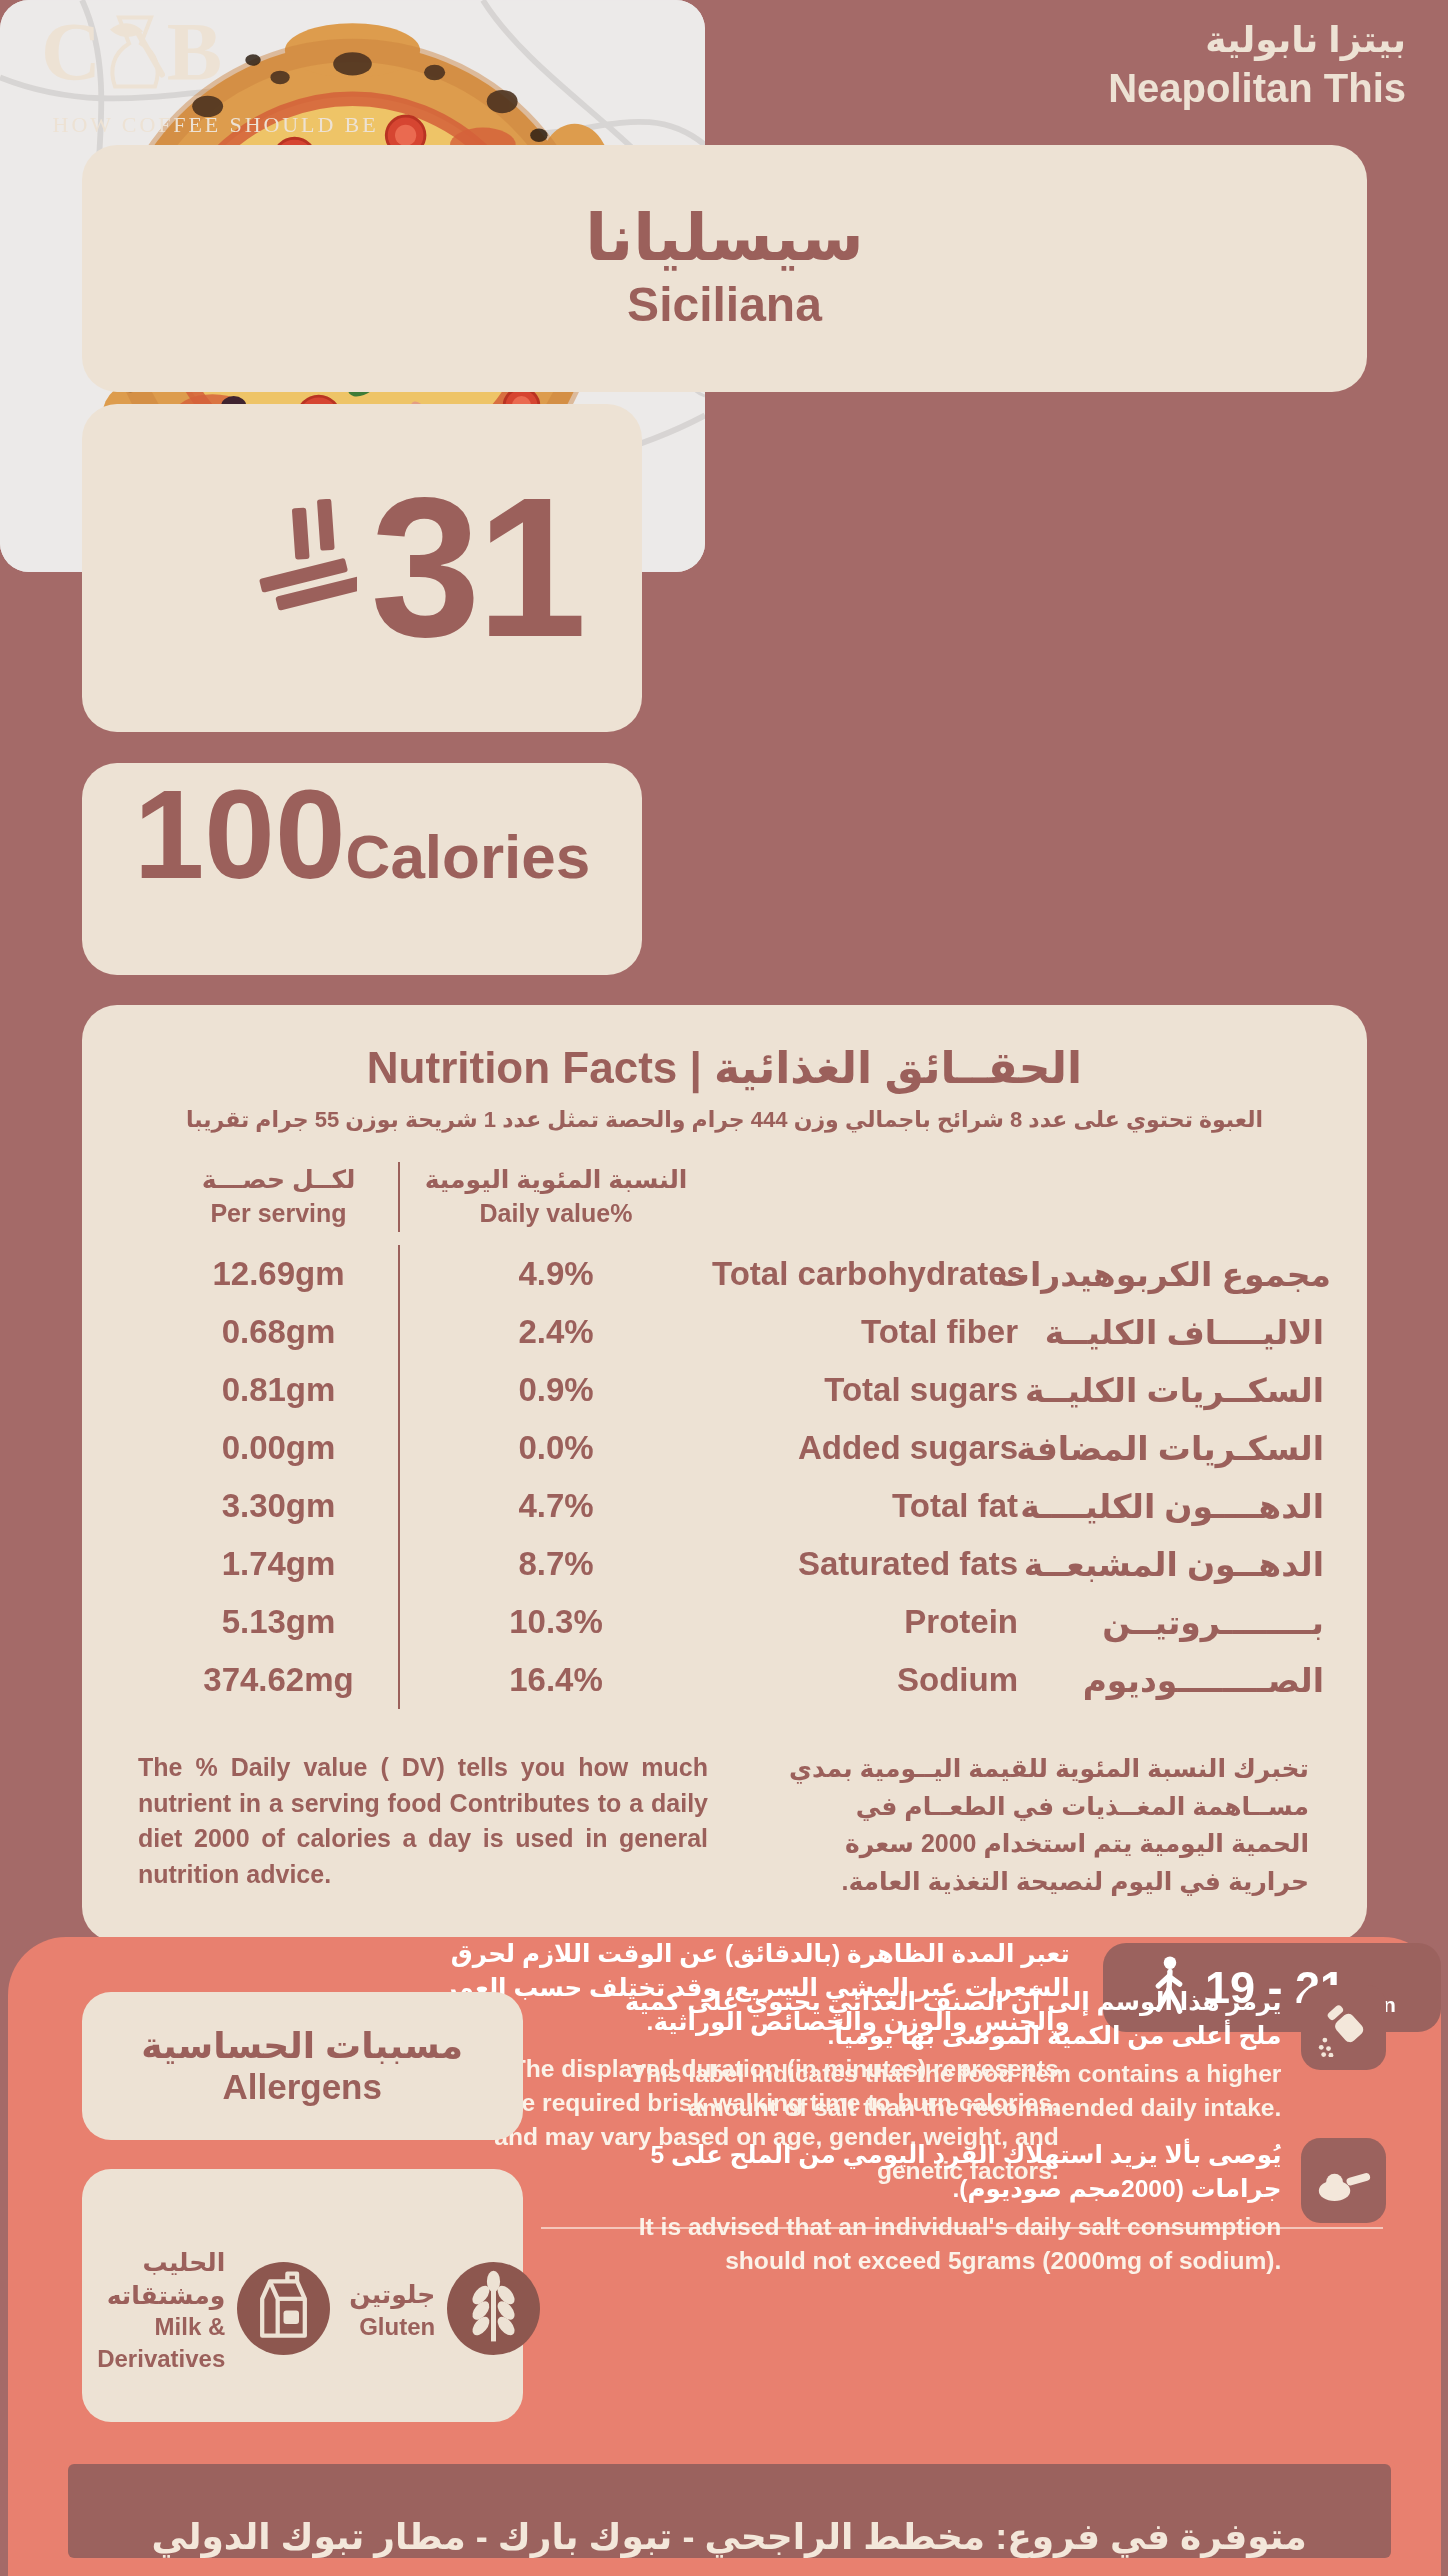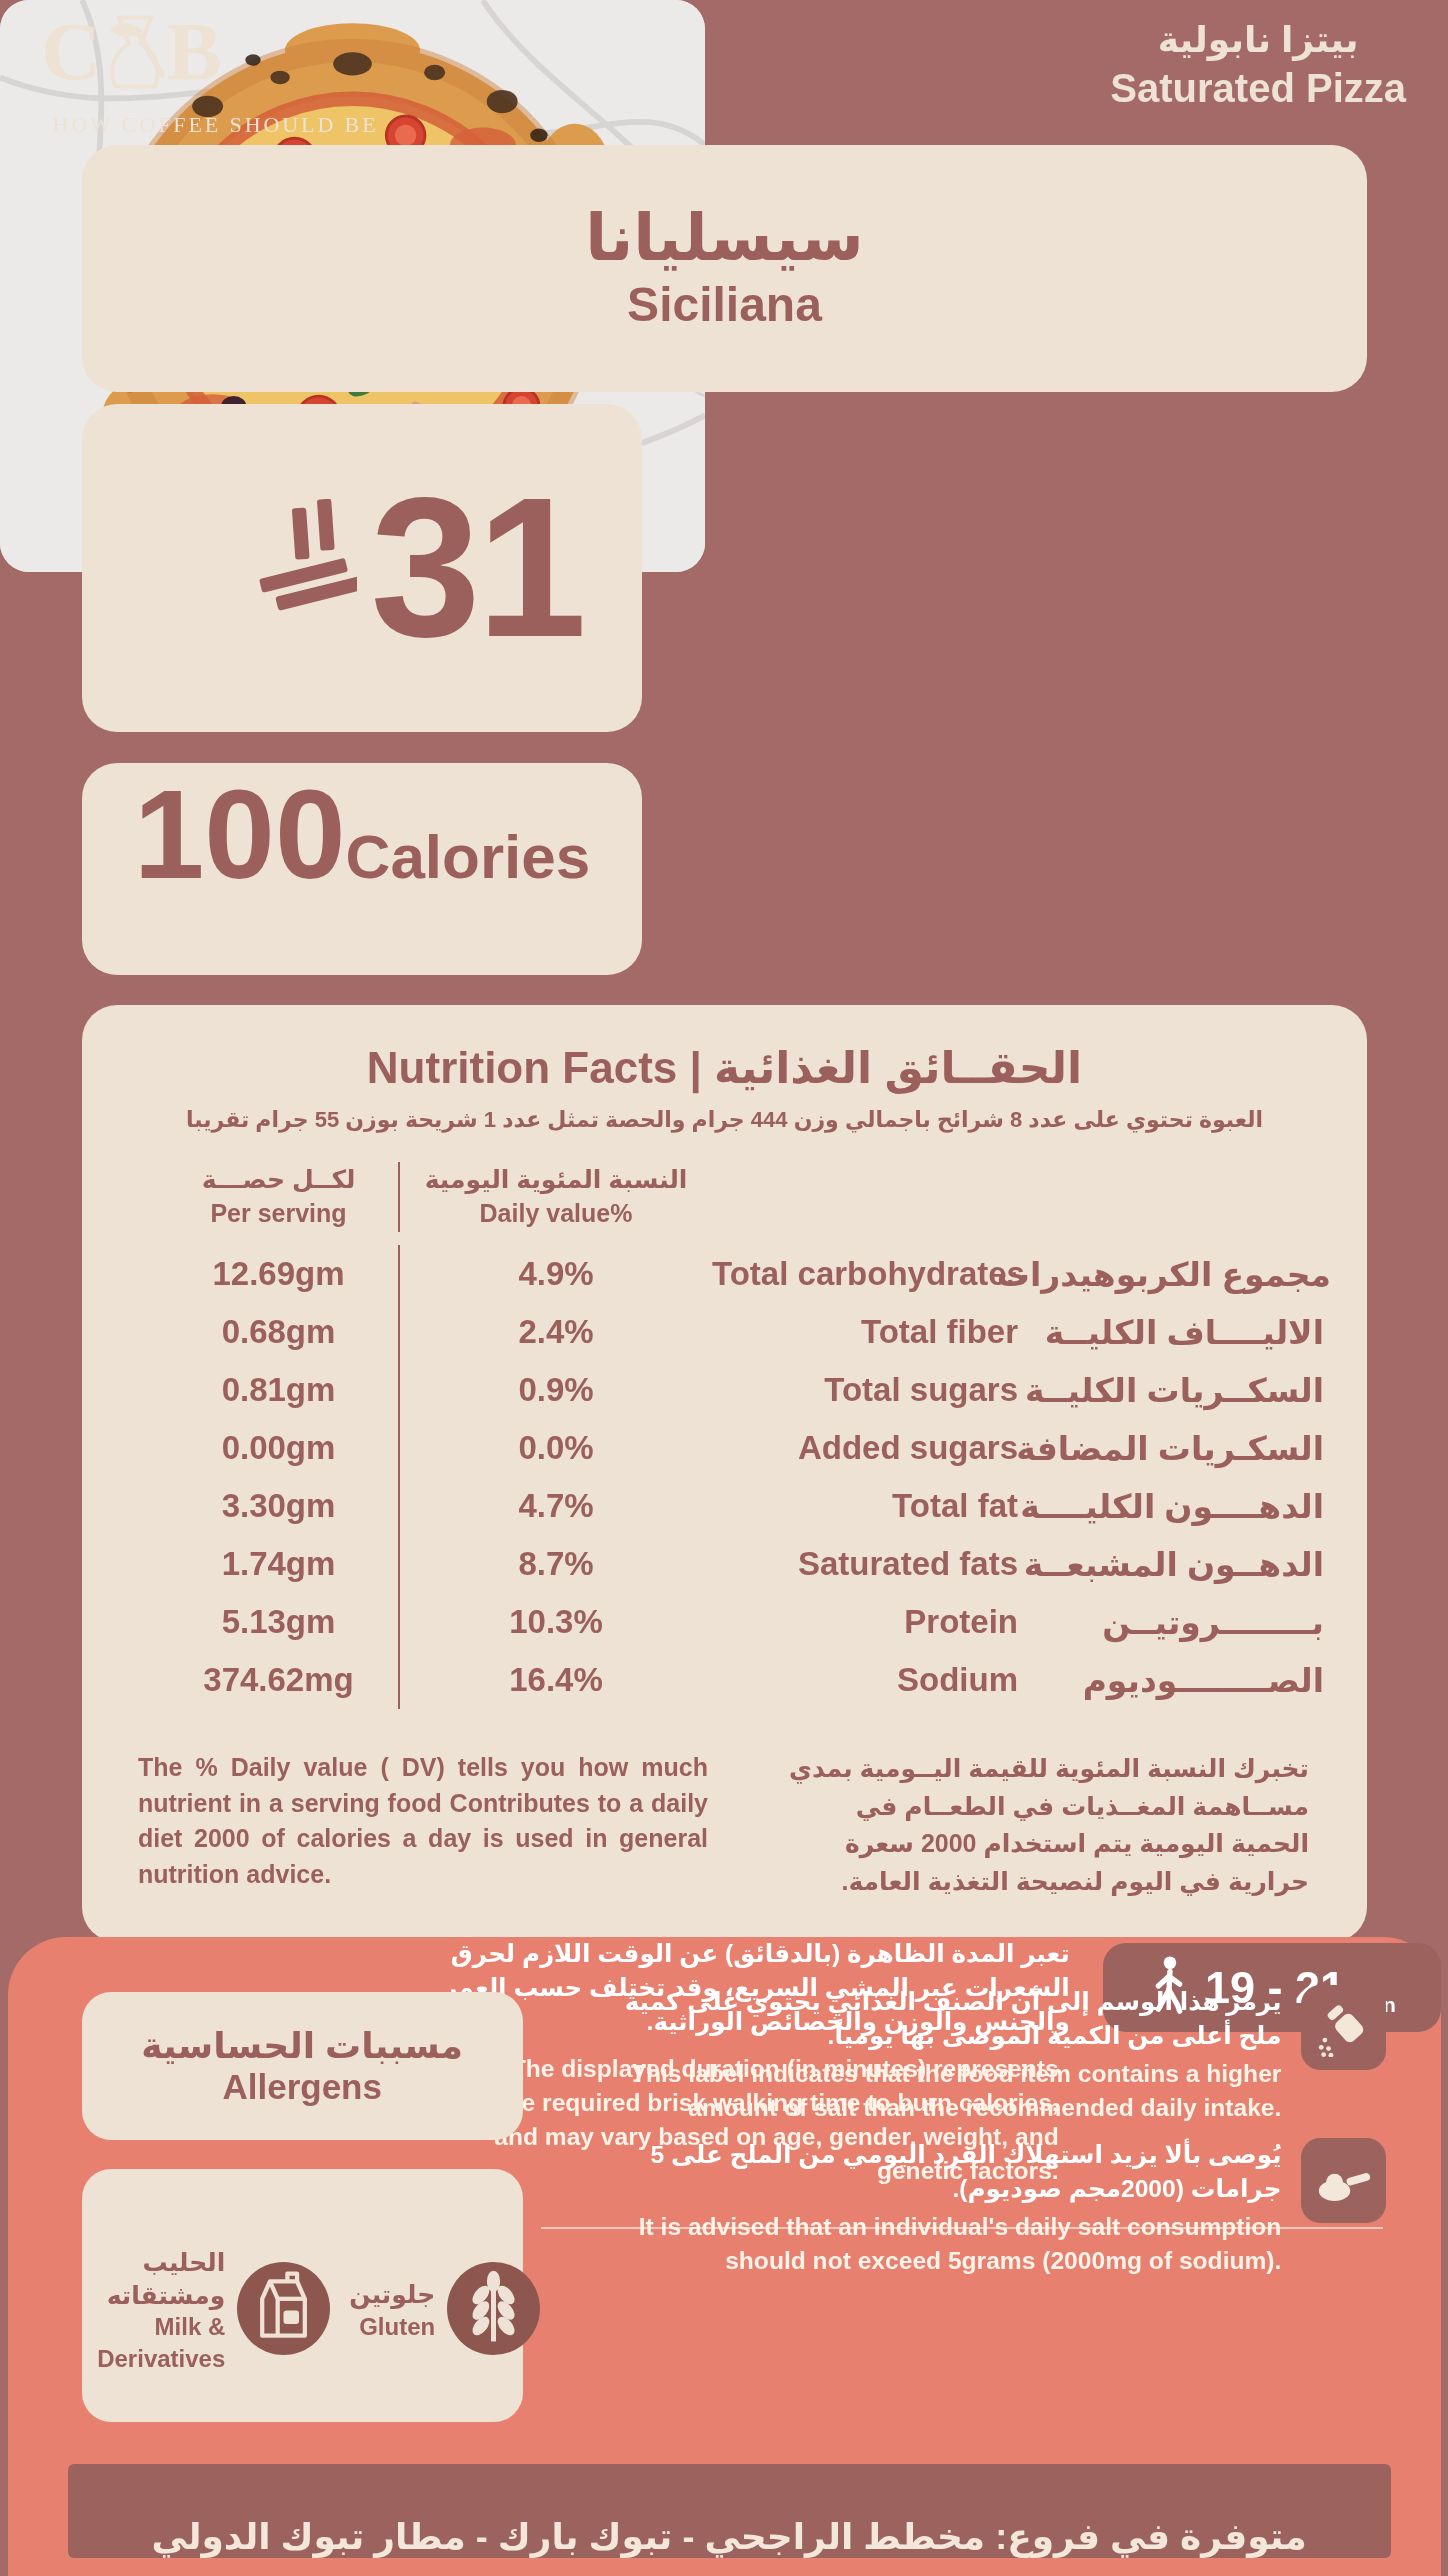--- a/index.html
+++ b/index.html
@@ -15,21 +15,21 @@
   html,body{background:#777;}
   body{font-family:"Liberation Sans","DejaVu Sans",sans-serif;}
   #page{position:relative;width:1449px;height:2576px;background:var(--bg);overflow:hidden;margin:0 auto;}
   .card{position:absolute;background:var(--cream);border-radius:35px;}
 
   
   .logo{position:absolute;left:41px;top:9.7px;color:var(--cream);}
   .logo-row{display:flex;align-items:flex-start;font-family:"Liberation Serif","DejaVu Serif",serif;font-size:83px;font-weight:700;line-height:1;letter-spacing:1.9px;}
   .logo-glyph{margin:1.9px 1.9px 0 1.9px;}
   .logo-tag{font-family:"Liberation Serif","DejaVu Serif",serif;font-size:22px;letter-spacing:2.9px;margin-top:5.8px;margin-left:11.6px;white-space:nowrap;}
-  .hdr-right{position:absolute;right:43px;top:15.5px;text-align:center;color:var(--cream);}
+  .hdr-right{position:absolute;right:43px;top:15.5px;text-align:right;color:var(--cream);}
   .hdr-right .ar{font-size:36px;font-weight:700;line-height:1.35;}
   .hdr-right .en{font-size:40px;font-weight:700;line-height:1.2;}
 
   
   #title-card{left:82px;top:145px;width:1285px;height:247px;display:flex;flex-direction:column;align-items:center;justify-content:center;color:var(--mauve);}
   #title-card .ar{font-size:64px;font-weight:700;line-height:1.05;}
   #title-card .en{font-size:48px;font-weight:700;margin-top:5.8px;}
 
   
   #price-card{left:82px;top:404px;width:560px;height:328px;display:flex;align-items:center;justify-content:center;padding-left:116px;color:var(--mauve);}
@@ -106,21 +106,21 @@
           <path d="M34,22 L57,62" stroke="#ede2d4" stroke-width="6" stroke-linecap="round"></path>
         </svg>
       </span>
       <span>B</span>
     </div>
     <div class="logo-tag">HOW COFFEE SHOULD BE</div>
   </div>
 
   <div class="hdr-right">
     <div class="ar">بيتزا نابولية</div>
-    <div class="en">Saturated Pizza</div>
+    <div class="en">Neapolitan This</div>
   </div>
 
   <div class="card" id="title-card">
     <div class="ar">سيسليانا</div>
     <div class="en">Siciliana</div>
   </div>
 
   <div class="card" id="price-card">
     <span style="margin-right:13.5px;margin-top:-19.3px;">
       <svg width="100" height="114" viewBox="0 0 70 80" fill="#9b605b">

